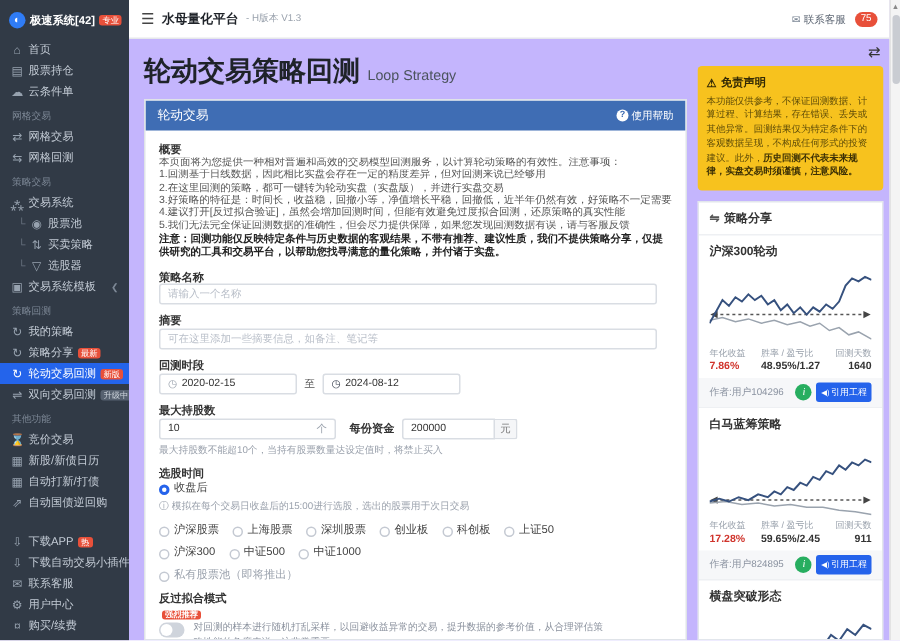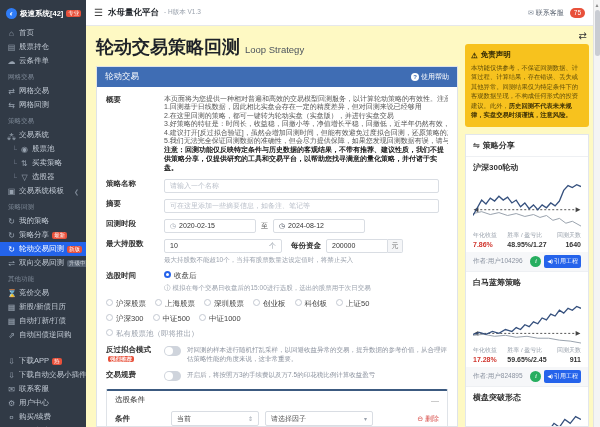--- a/index.html
+++ b/index.html
@@ -1,18 +1,18 @@
 <!DOCTYPE html>
 <html><head>
 <meta charset="utf-8">
 <style>
   * { margin:0; padding:0; box-sizing:border-box; }
   html,body { width:600px; height:427px; overflow:hidden; }
   body { font-family:"Liberation Sans", sans-serif; }
-  .screen { width:600px; height:427px; display:flex; background:#fef9c3; overflow:hidden; }
+  .screen { width:600px; height:427px; display:flex; background:#c4b5fd; overflow:hidden; }
 
   
   .sidebar { width:86px; min-width:86px; background:#313a46; color:#c3cbd5; display:flex; flex-direction:column; overflow:hidden; }
   .brand { display:flex; align-items:center; gap:3px; padding:8px 6px 7px; }
   .brand-logo { width:11px; height:11px; min-width:11px; border-radius:50%; background:#2f7cf6; color:#fff; font-size:7px; display:flex; align-items:center; justify-content:center; }
   .brand-name { color:#fff; font-size:7.5px; font-weight:bold; white-space:nowrap; }
   .brand-badge { background:#e8503a; color:#fff; font-size:5.5px; padding:0 2px; border-radius:2px; white-space:nowrap; }
   .nav { flex:1; overflow:hidden; }
   .nav-header { font-size:6.5px; color:#7d8896; padding:5px 8px 2px; white-space:nowrap; }
   .nav-item { display:flex; align-items:center; gap:3px; padding:0 7px; height:14px; font-size:7.5px; white-space:nowrap; cursor:pointer; overflow:hidden; }
@@ -42,21 +42,21 @@
   .titlebar { display:flex; align-items:baseline; gap:5px; padding:9px 0 7px; }
   .page-title { font-size:18px; font-weight:bold; color:#1f2329; white-space:nowrap; }
   .page-sub { font-size:9.5px; color:#4c545e; white-space:nowrap; }
 
   
   .form-panel { flex:1; background:#fff; border:1px solid #dfe3e8; display:flex; flex-direction:column; min-width:0; overflow:hidden; }
   .panel-head { background:#3f6db4; color:#fff; height:20px; min-height:20px; display:flex; align-items:center; padding:0 8px; font-size:8.5px; }
   .panel-help { margin-left:auto; font-size:7px; display:flex; align-items:center; gap:2px; cursor:pointer; }
   .help-circle { width:8px; height:8px; border-radius:50%; background:#fff; color:#3f6db4; font-size:6px; display:flex; align-items:center; justify-content:center; font-weight:bold; }
   .form-body { padding:8px 9px 0; flex:1; overflow:hidden; }
-  .frow { display:flex; margin-bottom:6px; }
+  .frow { display:flex; margin-bottom:6px;flex-direction:column; }
   .flabel { width:58px; min-width:58px; font-size:7.5px; color:#333; font-weight:600; line-height:1.3; }
   .fcontrol { flex:1; min-width:0; }
   .ov-line { font-size:7px; color:#555; line-height:1.2; white-space:nowrap; overflow:hidden; }
   .ov-notice { font-size:7px; color:#222; font-weight:bold; line-height:1.25; margin-top:1px; }
   .inp { height:14px; border:1px solid #d9dde3; border-radius:2px; display:flex; align-items:center; padding:0 5px; font-size:7px; color:#333; background:#fff; gap:3px; }
   .inp .ph { color:#b9bfc9; }
   .inp.full { width:97%; }
   .date-row { display:flex; align-items:center; gap:5px; font-size:7px; color:#555; }
   .inp.date { width:92px; }
   .clock { color:#9aa2ad; font-size:7px; }
@@ -64,21 +64,21 @@
   .num-row { display:flex; align-items:center; gap:5px;text-align:right; }
   .inp.num { width:118px; justify-content:space-between; }
   .unit { color:#98a0ab; }
   .fund-label { font-size:7.5px; color:#333; font-weight:600; margin-left:4px; white-space:nowrap; }
   .fund-wrap { display:flex; align-items:stretch; }
   .inp.fund { width:62px; border-radius:2px 0 0 2px; }
   .addon { width:15px; background:#f5f6f8; border:1px solid #d9dde3; border-left:none; border-radius:0 2px 2px 0; font-size:7px; color:#777; display:flex; align-items:center; justify-content:center; }
   .helper { font-size:6.5px; color:#9aa1ac; margin-top:3px; display:flex; gap:2px; align-items:center; white-space:nowrap; overflow:hidden; }
   .radio { width:7px; height:7px; min-width:7px; border:1px solid #c4c9d2; border-radius:50%; background:#fff; display:inline-block; }
   .radio.on { border:2px solid #2563eb; }
-  .opt { display:flex; align-items:flex-start; gap:3px; font-size:7.5px; color:#444; white-space:nowrap; cursor:pointer; }
+  .opt { display:flex; align-items:flex-end; gap:3px; font-size:7.5px; color:#444; white-space:nowrap; cursor:pointer; }
   .opt.disabled { color:#9aa1ac; }
   .scope-opts { display:flex; flex-wrap:wrap; gap:5px 9px; max-width:300px; }
   .badge-red { background:#e8503a; color:#fff; font-size:5.5px; padding:0 2px; border-radius:2px; margin-left:2px; white-space:nowrap; }
   .toggle-row { display:flex; gap:6px; align-items:flex-start; }
   .toggle { width:17px; height:10px; min-width:17px; border-radius:5px; background:#cfd4dc; position:relative; margin-top:1px; cursor:pointer; }
   .toggle::after { content:""; position:absolute; left:1px; top:1px; width:8px; height:8px; border-radius:50%; background:#fff; }
   .tdesc { font-size:6.5px; color:#8b929e; line-height:1.45; max-width:275px; }
 
   .cond-card { margin-top:8px; border:1px solid #dfe3e8; border-top:2px solid #3c5a80; border-radius:2px; background:#fff; }
   .cond-head { padding:4px 8px 3px; font-size:7.5px; color:#333; display:flex; align-items:center; }

